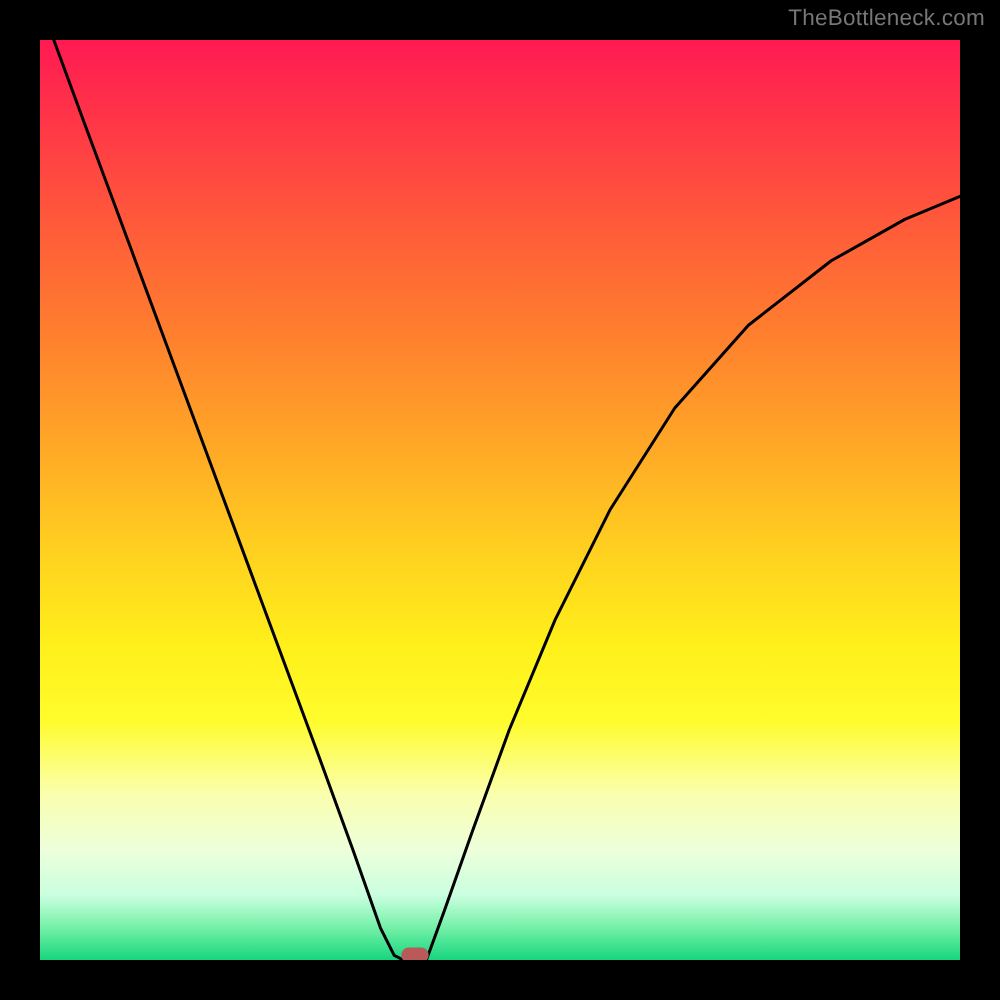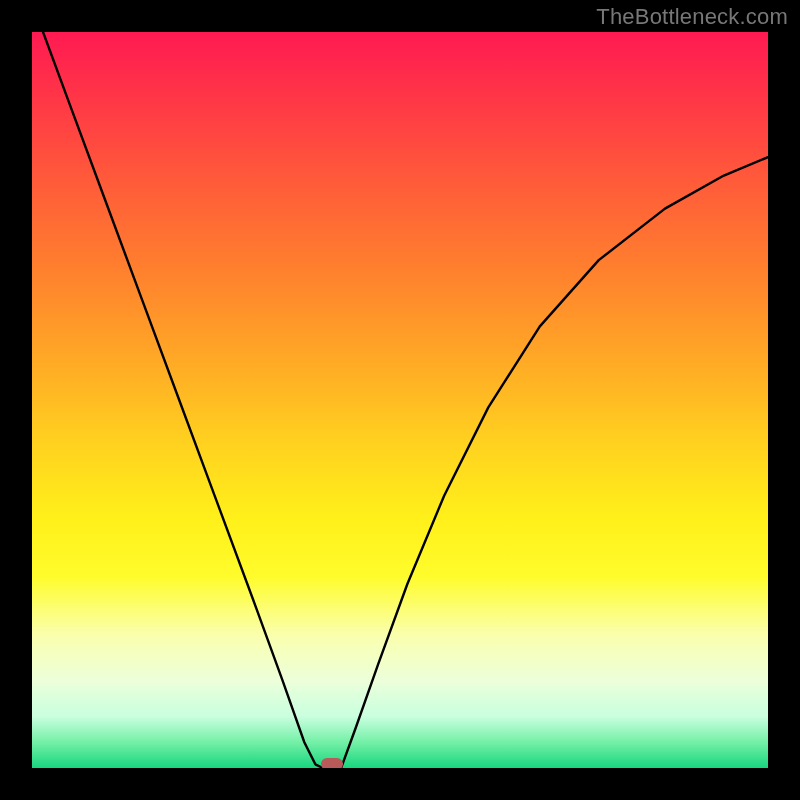--- a/index.html
+++ b/index.html
@@ -57,21 +57,21 @@
     height: 12px;
     border-radius: 6px;
     background: #b85a5a;
     transform: translate(-50%, -50%);
   }
   .watermark {
     position: absolute;
     top: 4px;
     right: 12px;
     font-family: Arial, Helvetica, sans-serif;
-    font-size: 22px;
+    font-size: 18px;
     color: #777;
     letter-spacing: 0.2px;
   }
 </style>
 </head>
 <body>
 
 <div class="frame">
 
   <div class="watermark">TheBottleneck.com</div>

